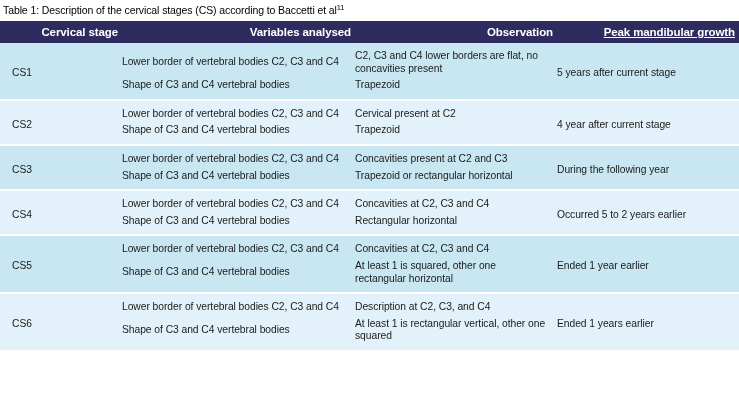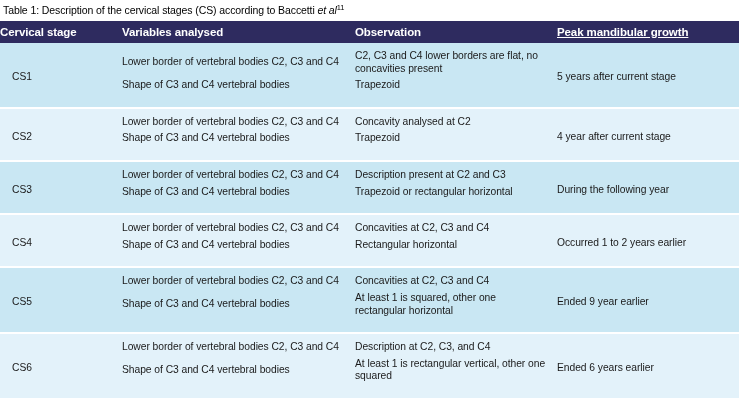--- a/index.html
+++ b/index.html
@@ -16,42 +16,42 @@
   }
 
   .caption {
     font-size: 10.5px;
     line-height: 13px;
     color: #000000;
     padding: 4px 0 4px 3px;
     letter-spacing: -0.1px;
     white-space: nowrap;
   }
-  .caption .it { font-style: italic; }
+  .caption .it { }
   .caption .sup {
     font-size: 7.5px;
     vertical-align: super;
     line-height: 0;
     text-align: right;
   }
 
   .table {
     width: 739px;
     border-collapse: collapse;
     table-layout: fixed;
   }
 
   .thead-row {
     background: #2e2b5f;
   }
   .thead-row th {
     color: #ffffff;
     font-size: 11.5px;
     font-weight: bold;
-    text-align: left;
+    text-align: right;
     padding: 5px 4px 5px 0;
     letter-spacing: -0.1px;
     vertical-align: middle;
   }
 
   td {
     font-size: 10.3px;
     line-height: 12.6px;
     vertical-align: middle;
     padding: 0;
@@ -73,21 +73,21 @@
     padding-left: 0;
     padding-right: 10px;
     margin-top: 48px;
   }
   .peak-cell {
     padding-left: 0;
     padding-right: 6px;
   }
 
   .sub-top td { padding-top: 7px; padding-bottom: 2px; }
-  .sub-bot td { padding-top: 2px; padding-bottom: 15px; }
+  .sub-bot td { padding-top: 2px; padding-bottom: 7px; }
 
   .gap-row td {
     height: 2px;
     padding: 0;
     line-height: 0;
     font-size: 0;
     background: #ffffff;
   }
 
   .col-stage { width: 122px; }
@@ -130,73 +130,73 @@
       <tr class="band-a sub-bot">
         <td class="var-cell">Shape of C3 and C4 vertebral bodies</td>
         <td class="obs-cell">Trapezoid</td>
       </tr>
       <tr class="gap-row">
         <td colspan="4"></td>
       </tr>
       <tr class="band-b sub-top">
         <td class="stage-cell" rowspan="2">CS2</td>
         <td class="var-cell">Lower border of vertebral bodies C2, C3 and C4</td>
-        <td class="obs-cell">Concavity analysed at C2</td>
+        <td class="obs-cell">Cervical present at C2</td>
         <td class="peak-cell" rowspan="2">4 year after current stage</td>
       </tr>
       <tr class="band-b sub-bot">
         <td class="var-cell">Shape of C3 and C4 vertebral bodies</td>
         <td class="obs-cell">Trapezoid</td>
       </tr>
       <tr class="gap-row">
         <td colspan="4"></td>
       </tr>
       <tr class="band-a sub-top">
         <td class="stage-cell" rowspan="2">CS3</td>
         <td class="var-cell">Lower border of vertebral bodies C2, C3 and C4</td>
-        <td class="obs-cell">Description present at C2 and C3</td>
+        <td class="obs-cell">Concavities present at C2 and C3</td>
         <td class="peak-cell" rowspan="2">During the following year</td>
       </tr>
       <tr class="band-a sub-bot">
         <td class="var-cell">Shape of C3 and C4 vertebral bodies</td>
         <td class="obs-cell">Trapezoid or rectangular horizontal</td>
       </tr>
       <tr class="gap-row">
         <td colspan="4"></td>
       </tr>
       <tr class="band-b sub-top">
         <td class="stage-cell" rowspan="2">CS4</td>
         <td class="var-cell">Lower border of vertebral bodies C2, C3 and C4</td>
         <td class="obs-cell">Concavities at C2, C3 and C4</td>
-        <td class="peak-cell" rowspan="2">Occurred 1 to 2 years earlier</td>
+        <td class="peak-cell" rowspan="2">Occurred 5 to 2 years earlier</td>
       </tr>
       <tr class="band-b sub-bot">
         <td class="var-cell">Shape of C3 and C4 vertebral bodies</td>
         <td class="obs-cell">Rectangular horizontal</td>
       </tr>
       <tr class="gap-row">
         <td colspan="4"></td>
       </tr>
       <tr class="band-a sub-top">
         <td class="stage-cell" rowspan="2">CS5</td>
         <td class="var-cell">Lower border of vertebral bodies C2, C3 and C4</td>
         <td class="obs-cell">Concavities at C2, C3 and C4</td>
-        <td class="peak-cell" rowspan="2">Ended 9 year earlier</td>
+        <td class="peak-cell" rowspan="2">Ended 1 year earlier</td>
       </tr>
       <tr class="band-a sub-bot">
         <td class="var-cell">Shape of C3 and C4 vertebral bodies</td>
         <td class="obs-cell">At least 1 is squared, other one rectangular horizontal</td>
       </tr>
       <tr class="gap-row">
         <td colspan="4"></td>
       </tr>
       <tr class="band-b sub-top">
         <td class="stage-cell" rowspan="2">CS6</td>
         <td class="var-cell">Lower border of vertebral bodies C2, C3 and C4</td>
         <td class="obs-cell">Description at C2, C3, and C4</td>
-        <td class="peak-cell" rowspan="2">Ended 6 years earlier</td>
+        <td class="peak-cell" rowspan="2">Ended 1 years earlier</td>
       </tr>
       <tr class="band-b sub-bot">
         <td class="var-cell">Shape of C3 and C4 vertebral bodies</td>
         <td class="obs-cell">At least 1 is rectangular vertical, other one squared</td>
       </tr>
     </tbody>
 </table>
 
 </body></html>

